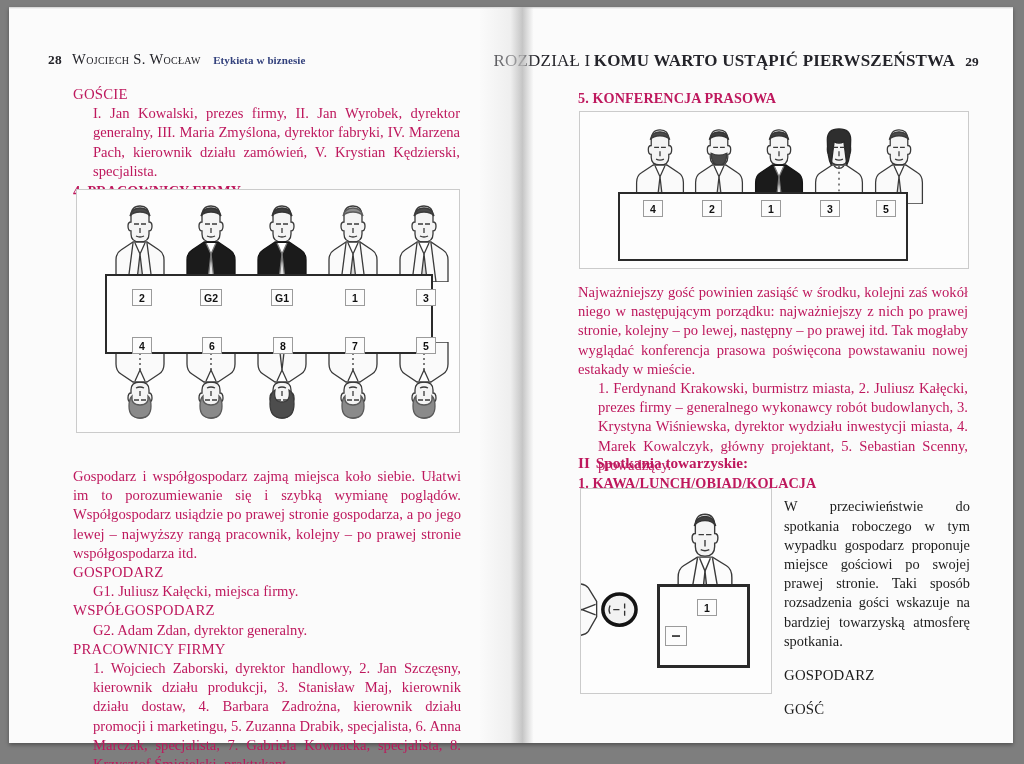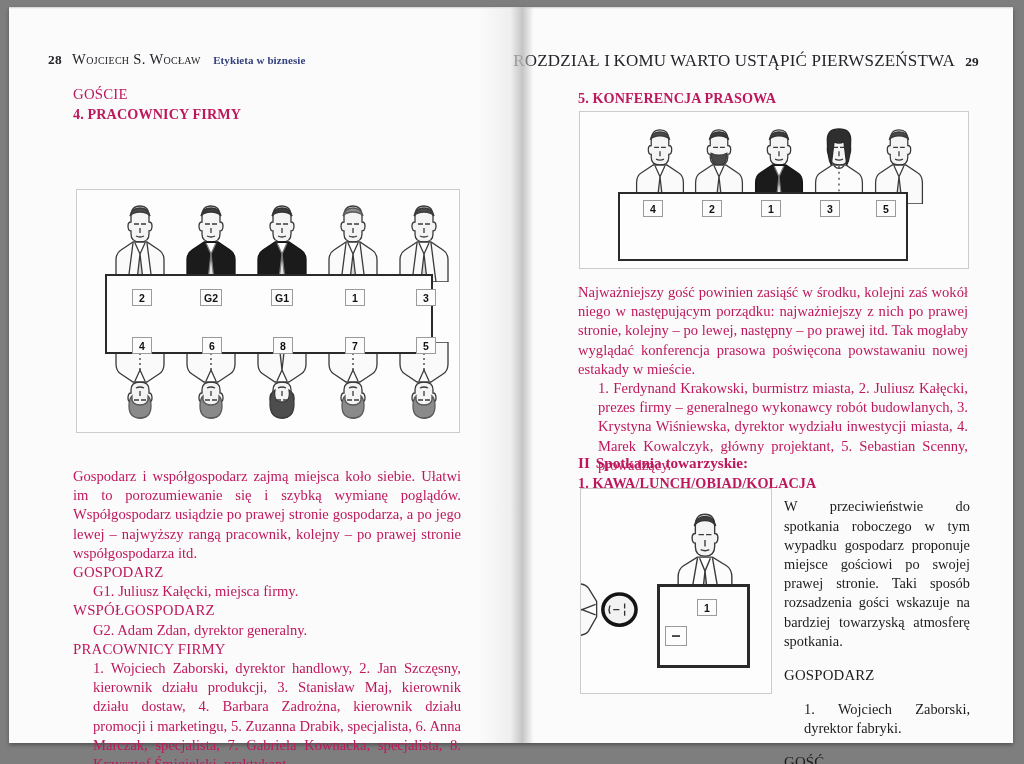--- a/index.html
+++ b/index.html
@@ -170,20 +170,21 @@
   <div class="page page-left">
 
     <div class="runhead runhead-left">
       <span class="folio">28</span>
       <span class="smallcaps" style="margin-left:7px;">Wojciech S. Wocław</span>
       <span class="booktitle" style="margin-left:9px;">Etykieta w biznesie</span>
     </div>
 
     <div class="col" style="left:64px; top:78px; width:387px;">
       <p class="label-caps">GOŚCIE</p>
+      <p class="hang">I. Jan Kowalski, prezes firmy, II. Jan Wyrobek, dyrektor generalny, III. Maria Zmyślona, dyrektor fabryki, IV. Marzena Pach, kierownik działu zamówień, V. Krystian Kędzierski, specjalista.</p>
       <p class="heading-bold" style="margin-top:1px;">4. PRACOWNICY FIRMY</p>
     </div>
 
     <div class="figure" style="left:67px; top:182px; width:384px; height:244px;">
 
       <div class="person" style="left:36px; top:12px;">
         <svg width="54" height="80" viewBox="0 0 54 80">
           <g fill="none" stroke="#3a3a3a" stroke-width="1.3">
             <path d="M18 14 q0-10 9-10 q9 0 9 10 l0 6 q3 0 3 4 q0 5-3 5 l0 3 q0 8-9 8 q-9 0-9-8 l0-3 q-3 0-3-5 q0-4 3-4z" fill="#f4f4f4"></path>
             <path d="M17 14 q2-8 10-8 q8 0 10 8 q-3-4-10-4 q-7 0-10 4z" fill="#4a4a4a" stroke="#3a3a3a"></path>
@@ -350,21 +351,21 @@
       <p class="hang">G2. Adam Zdan, dyrektor generalny.</p>
       <p class="label-caps">PRACOWNICY FIRMY</p>
       <p class="hang">1. Wojciech Zaborski, dyrektor handlowy, 2. Jan Szczęsny, kierownik działu produkcji, 3. Stanisław Maj, kierownik działu dostaw, 4. Barbara Zadrożna, kierownik działu promocji i marketingu, 5. Zuzanna Drabik, specjalista, 6. Anna Marczak, specjalista, 7. Gabriela Kownacka, specjalista, 8. Krzysztof Śmigielski, praktykant.</p>
     </div>
   </div>
 
   <div class="page page-right">
 
     <div class="runhead runhead-right">
       <span class="chaptermark">ROZDZIAŁ I</span>
-      <span class="chaptermark" style="font-weight:normal;">KOMU WARTO USTĄPIĆ PIERWSZEŃSTWA</span>
+      <span class="chaptermark" style="font-weight:bold;">KOMU WARTO USTĄPIĆ PIERWSZEŃSTWA</span>
       <span class="folio" style="margin-left:7px;">29</span>
     </div>
 
     <div class="col" style="left:64px; top:82px; width:390px;">
       <p class="heading-bold">5. KONFERENCJA PRASOWA</p>
     </div>
 
     <div class="figure" style="left:65px; top:104px; width:390px; height:158px;">
 
       <div class="person" style="left:53px; top:14px;">
@@ -492,20 +493,19 @@
 
       <div class="tablebox" style="left:76px; top:95px; width:93px; height:84px; border-width:3px;"></div>
 
       <div class="seat" style="left:116px; top:110px;">1</div>
       <div class="seat rot90" style="left:85px; top:136px; width:20px; height:22px;">I</div>
     </div>
 
     <div class="side-col" style="left:270px; top:476px; width:186px;">
       <p>W przeciwieństwie do spotkania roboczego w tym wypadku gospodarz proponuje miejsce gościowi po swojej prawej stronie. Taki sposób rozsadzenia gości wskazuje na bardziej towarzyską atmosferę spotkania.</p>
       <p class="label-caps">GOSPODARZ</p>
-      <p class="hang">1. Wojciech Zaborski, dyrektor fabryki.</p>
       <p class="label-caps">GOŚĆ</p>
 
     </div>
   </div>
 
   <div class="gutter"></div>
 </div>
 
 </body></html>

